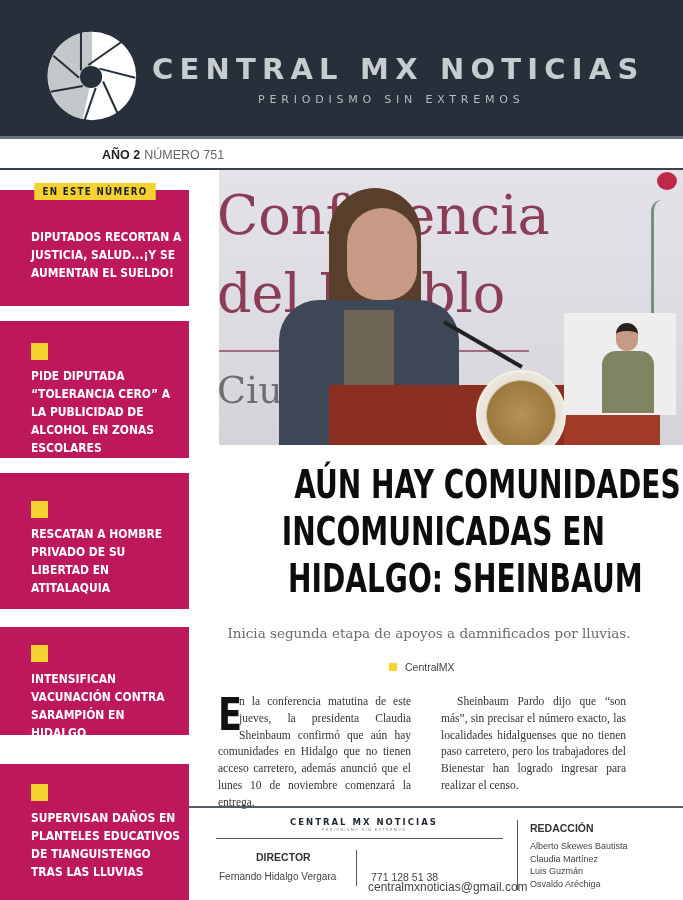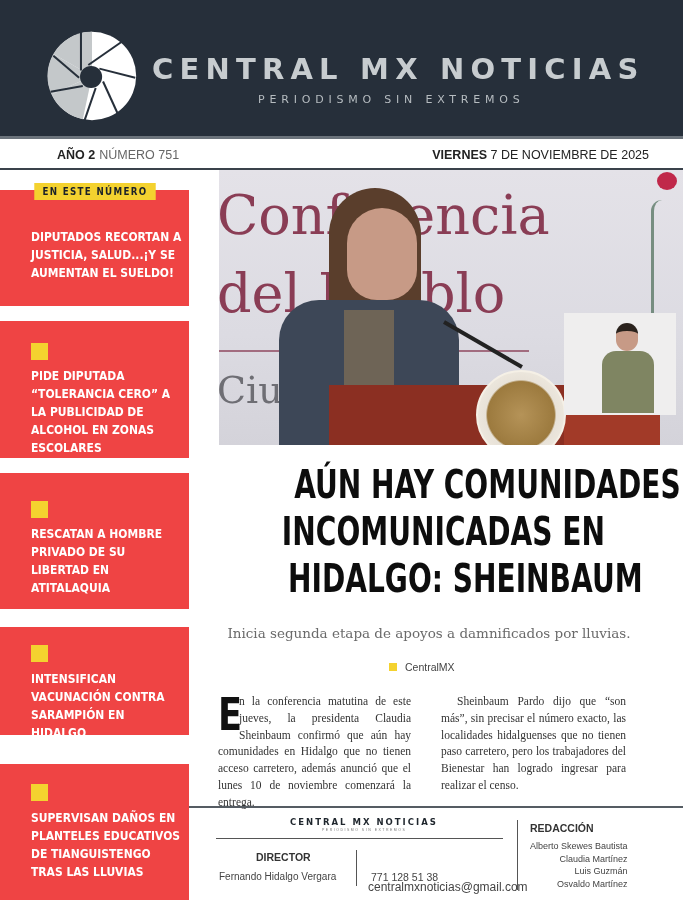--- a/index.html
+++ b/index.html
@@ -9,28 +9,28 @@
   
   .masthead { position: absolute; left: 0; top: 0; width: 683px; height: 137px; background: #262f3a; }
   .masthead-bottom { position: absolute; left: 0; top: 136px; width: 683px; height: 3px; background: #6b737b; }
   .logo { position: absolute; left: 46px; top: 30px; width: 92px; height: 92px; }
   .brand-title { position: absolute; left: 152px; top: 52px; font-family: "DejaVu Sans", sans-serif; font-weight: bold; font-size: 29px; letter-spacing: 6.2px; color: #c7cccf; white-space: nowrap; }
   .brand-tagline { position: absolute; left: 258px; top: 93px; font-family: "DejaVu Sans", sans-serif; font-size: 11px; letter-spacing: 4.8px; color: #b6bcc0; white-space: nowrap; }
 
   
   .issue-bar { position: absolute; left: 0; top: 139px; width: 683px; height: 32px; }
   .issue-left { position: absolute; left: 57px; top: 9px; font-size: 12.5px; color: #222; white-space: nowrap; }
-  .issue-left b { font-weight: bold; }
+  .issue-left b { font-weight: bold; margin-left: 45px; }
   .issue-left span.num { color: #666; margin-left: 4px; }
   .issue-right { position: absolute; right: 34px; top: 9px; font-size: 12.5px; color: #222; white-space: nowrap; }
   .issue-right b { font-weight: bold; }
   .issue-rule { position: absolute; left: 0; top: 168px; width: 683px; height: 2px; background: #3a424b; }
 
   
-  .sidebar-card { position: absolute; left: 0; width: 189px; background: #ef4444; }
+  .sidebar-card { position: absolute; left: 0; width: 189px; background: #be185d; }
   .sidebar-head { position: absolute; left: 26px; top: 183px; width: 138px; height: 17px; background: #f4d22f; text-align: center; font-family: "DejaVu Sans Condensed", "DejaVu Sans", sans-serif; font-weight: bold; font-size: 11px; letter-spacing: 1.5px; color: #1c2229; line-height: 17px; z-index: 2; transform: scaleX(0.88); }
   .card-square { position: absolute; left: 31px; width: 17px; height: 17px; background: #f4d22f; }
   .card-title { position: absolute; left: 31px; width: 150px; font-family: "DejaVu Sans", sans-serif; font-weight: bold; font-size: 12.5px; line-height: 18px; color: #ffffff; text-transform: uppercase; transform-origin: left top; transform: scaleX(0.86); width: 175px; }
 
   
   .photo { position: absolute; left: 219px; top: 170px; width: 464px; height: 275px; overflow: hidden; background: linear-gradient(180deg, #e4e2e8 0%, #dcdbe2 60%, #d4d3da 100%); }
   .photo-text { position: absolute; font-family: "DejaVu Serif", serif; color: #8a3d55; white-space: nowrap; }
   .photo-rule { position: absolute; left: 0; top: 180px; width: 310px; height: 2px; background: #8a3d55; opacity: 0.7; }
   .person-hair { position: absolute; left: 110px; top: 18px; width: 92px; height: 150px; border-radius: 46px 46px 20px 20px; background: #5a3e2c; }
   .person-face { position: absolute; left: 128px; top: 38px; width: 70px; height: 92px; border-radius: 35px 35px 30px 30px; background: #c79a86; }
@@ -64,21 +64,21 @@
   .footer-brand { position: absolute; left: 290px; top: 817px; font-family: "DejaVu Sans", sans-serif; font-weight: bold; font-size: 8.5px; letter-spacing: 2px; color: #1f262d; white-space: nowrap; }
   .footer-tagline { position: absolute; left: 322px; top: 828px; font-size: 3.5px; letter-spacing: 1.5px; color: #777; white-space: nowrap; }
   .footer-inner-rule { position: absolute; left: 216px; top: 838px; width: 287px; height: 1px; background: #555; }
   .director-label { position: absolute; left: 219px; top: 851px; font-size: 10.5px; font-weight: bold; color: #333; padding-left: 37px; }
   .director-name { position: absolute; left: 219px; top: 871px; font-size: 10px; color: #444; white-space: nowrap; text-align: right; }
   .vsep1 { position: absolute; left: 356px; top: 850px; width: 1px; height: 36px; background: #555; }
   .contact-email { position: absolute; left: 368px; top: 880px; font-size: 12px; color: #444; white-space: nowrap; }
   .contact-phone { position: absolute; left: 371px; top: 871px; font-size: 10.5px; color: #444; white-space: nowrap; }
   .vsep2 { position: absolute; left: 517px; top: 820px; width: 1px; height: 70px; background: #555; }
   .redaccion-label { position: absolute; left: 530px; top: 822px; font-size: 10.5px; font-weight: bold; color: #333; }
-  .redaccion-list { position: absolute; left: 530px; top: 840px; font-size: 9px; line-height: 12.5px; color: #444; list-style: none; text-align: right; }
+  .redaccion-list { position: absolute; left: 530px; top: 840px; font-size: 9px; line-height: 12.5px; color: #444; list-style: none; }
 </style>
 </head>
 <body>
 
 <header class="masthead">
   <svg class="logo" viewBox="0 0 100 100">
     <circle cx="50" cy="50" r="48" fill="#ffffff"></circle>
     <path d="M50 50 L50 2 A48 48 0 0 0 8 26 Z" fill="#c4c8ca"></path>
     <path d="M50 50 L8 26 A48 48 0 0 0 6 70 Z" fill="#c4c8ca"></path>
     <path d="M50 50 L6 70 A48 48 0 0 0 40 97 Z" fill="#c4c8ca"></path>
@@ -94,23 +94,20 @@
     <circle cx="49" cy="51" r="12" fill="#262f3a"></circle>
   </svg>
   <div class="brand-title">CENTRAL MX NOTICIAS</div>
   <div class="brand-tagline">PERIODISMO SIN EXTREMOS</div>
 </header>
 <div class="masthead-bottom"></div>
 
 <div class="issue-bar">
   <div class="issue-left">
     <b>AÑO 2</b><span class="num">NÚMERO 751</span>
-  </div>
-  <div class="issue-right">
-    <b>VIERNES</b> <span>7 DE NOVIEMBRE DE 2025</span>
   </div>
 </div>
 <div class="issue-rule"></div>
 
 <div class="sidebar-head">EN ESTE NÚMERO</div>
 
 <div class="sidebar-card" style="top:190px;height:116px;">
   <div class="card-title" style="top:38px;">DIPUTADOS RECORTAN A JUSTICIA, SALUD...¡Y SE AUMENTAN EL SUELDO!</div>
 </div>
 
@@ -178,14 +175,14 @@
 <div class="director-name">Fernando Hidalgo Vergara</div>
 <div class="vsep1"></div>
 <div class="contact-email">centralmxnoticias@gmail.com</div>
 <div class="contact-phone">771 128 51 38</div>
 <div class="vsep2"></div>
 <div class="redaccion-label">REDACCIÓN</div>
 <ul class="redaccion-list">
   <li>Alberto Skewes Bautista</li>
   <li>Claudia Martínez</li>
   <li>Luis Guzmán</li>
-  <li>Osvaldo Martínez</li>
+  <li>Osvaldo Aréchiga</li>
 </ul>
 
 </body></html>

